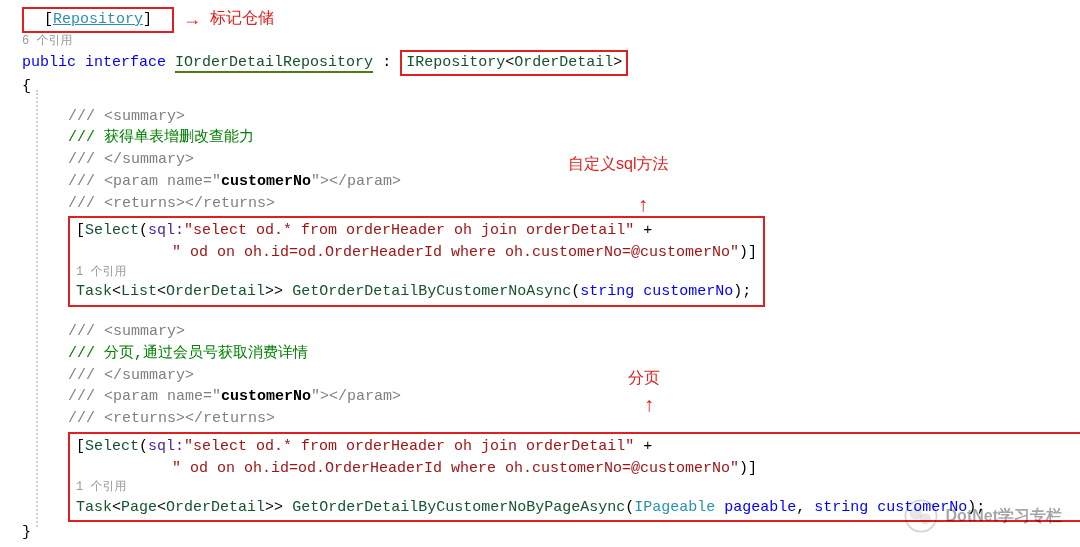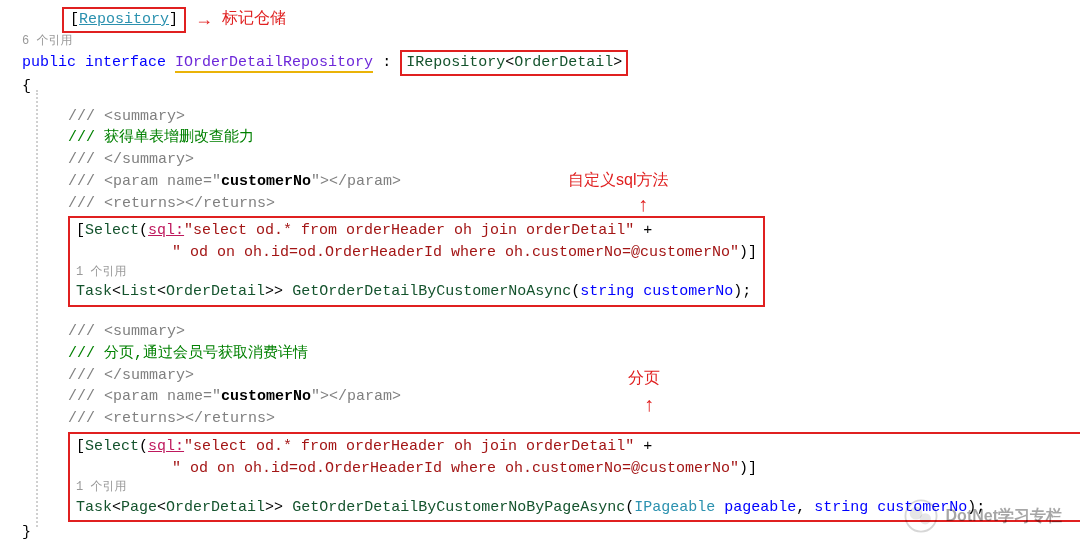--- a/index.html
+++ b/index.html
@@ -25,33 +25,33 @@
     left: 36px;
     top: 90px;
     bottom: 20px;
     border-left: 2px dotted #d0d0d0;
   }
 
   
   .kw   { color: #0000ff; }
   .type { color: #14532d; }
   .type-underline { color: #2b91af; text-decoration: underline #2b91af; }
-  .iface-wavy { color: #6d28d9; border-bottom: 2px solid #eab308; }
+  .iface-wavy { color: #14532d; border-bottom: 2px solid #4d7c0f; }
   .str  { color: #a31515; }
-  .param{ color: #be185d; text-decoration: underline; }
+  .param{ color: #4c1d95; }
   .doc  { color: #808080; }
   .doc-green { color: #008000; }
   .ref  { color: #999; font-size: 12px; }
   .method{ color: #14532d; font-weight: normal; }
   .var  { color: #0000ff; }
   .pageable { color: #2b91af; }
 
   
   .box { border: 2px solid #e02020; }
-  .bx-repo { display: inline-block; padding: 0 6px; margin-left: 40px; }
+  .bx-repo { display: inline-block; padding: 0 20px; }
   .bx-inherit { display: inline-block; padding: 0 4px; }
   .bx-method1 { display: inline-block; padding: 2px 6px; margin-top: 2px; }
   .bx-method2 { display: inline-block; padding: 2px 6px; margin-top: 2px; }
 
   
   .anno { color: #e02020; font-family: "Microsoft YaHei", sans-serif; position: absolute; font-size: 16px; }
   .arrow-right { color: #e02020; font-family: sans-serif; font-size: 18px; display: inline-block; vertical-align: middle; }
 
   .watermark {
     position: absolute;
@@ -106,21 +106,21 @@
   <div style="height:8px"></div>
 
   <div class="indent1 doc">/// &lt;summary&gt;</div>
   <div class="indent1 doc-green">/// 获得单表增删改查能力</div>
   <div class="indent1 doc">/// &lt;/summary&gt;</div>
   <div class="indent1">
     <span class="doc">/// &lt;param name="</span><span style="color:#000;font-weight:bold">customerNo</span><span class="doc">"&gt;&lt;/param&gt;</span>
   </div>
   <div class="indent1 doc">/// &lt;returns&gt;&lt;/returns&gt;</div>
 
-  <span class="anno" style="top:168px; left:568px;">自定义sql方法</span>
+  <span class="anno" style="top:152px; left:568px;">自定义sql方法</span>
   <span class="anno" style="top:190px; left:638px; font-size:20px;">↑</span>
 
   <div class="indent1">
     <div class="box bx-method1">
       <div>
         <span>[</span><span class="type">Select</span><span>(</span><span class="param">sql:</span><span class="str">"select od.* from orderHeader oh join orderDetail"</span><span> +</span>
       </div>
       <div style="padding-left:96px;">
         <span class="str">" od on oh.id=od.OrderHeaderId where oh.customerNo=@customerNo"</span><span>)]</span>
       </div>

